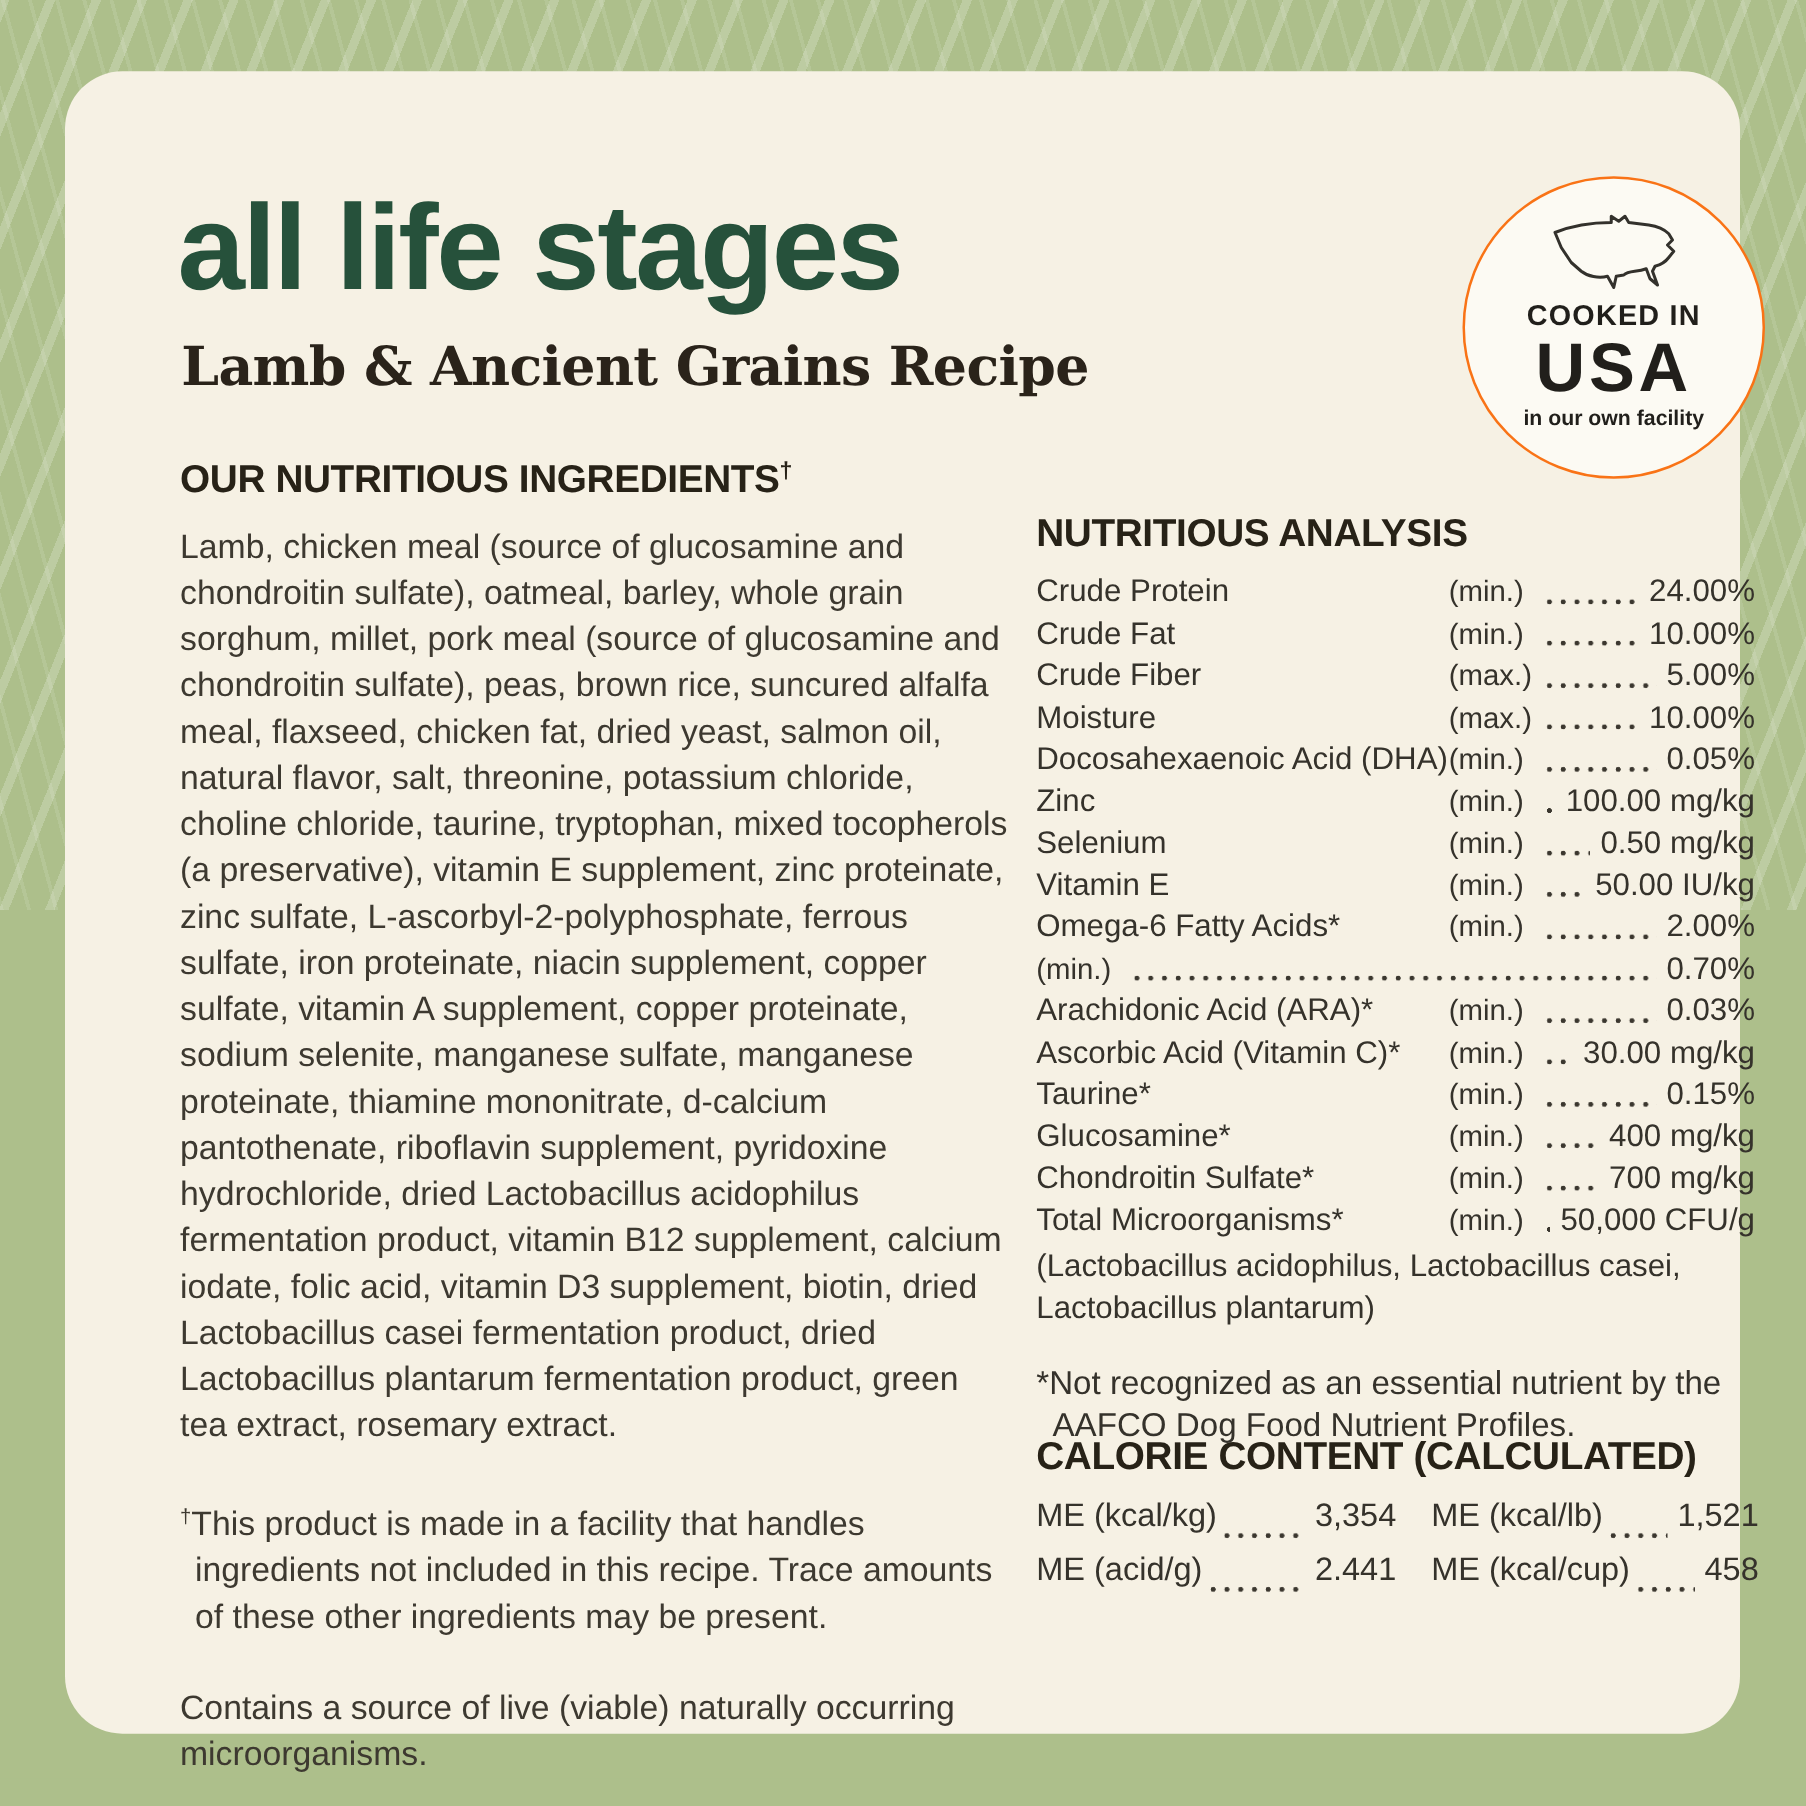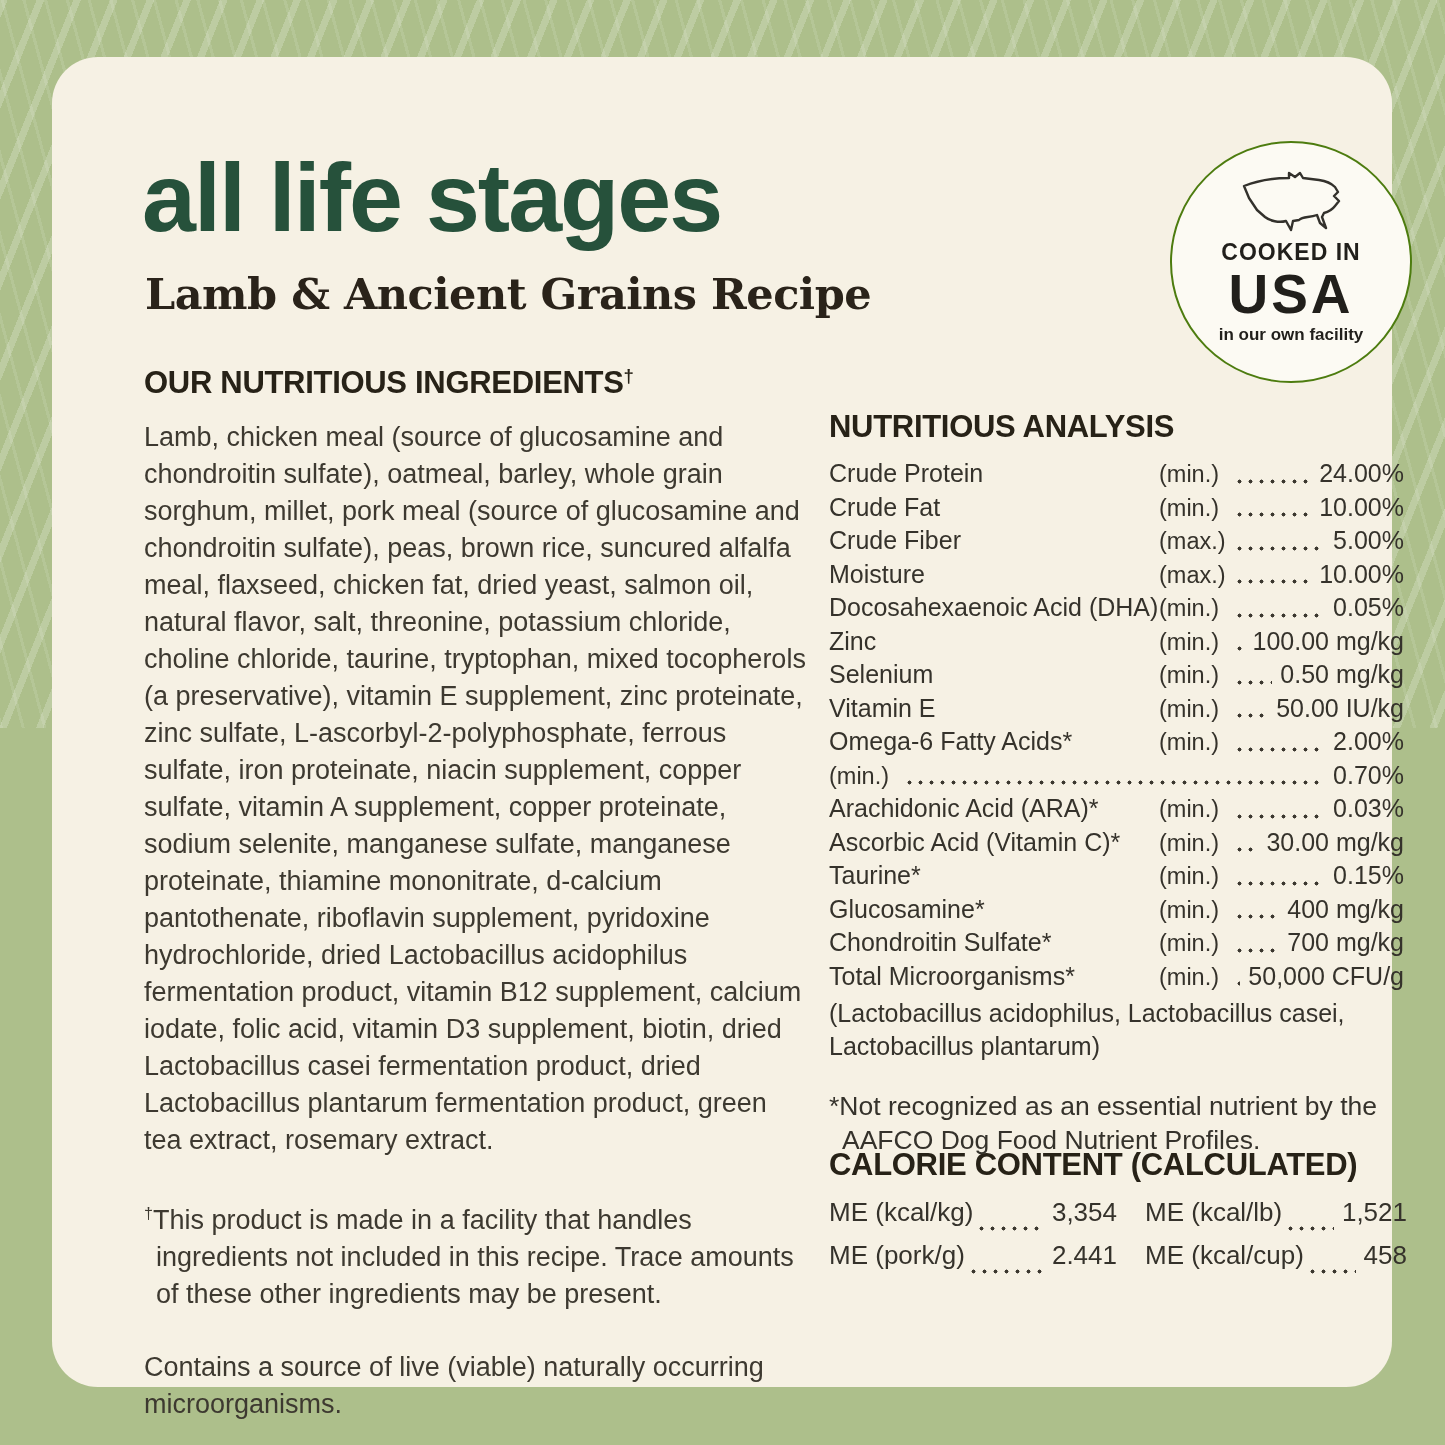--- a/index.html
+++ b/index.html
@@ -23,21 +23,21 @@
         background:#f6f1e4;border-radius:46px;}
 
   
   .title{position:absolute;left:90px;top:92px;font-size:97px;line-height:1;
          font-weight:800;letter-spacing:-2px;color:#26513b;}
   .subtitle{position:absolute;left:93px;top:212px;font-family:"DejaVu Serif",serif;
             font-weight:700;font-size:43px;letter-spacing:-0.5px;color:#2a231a;}
 
   
   .badge{position:absolute;left:1118px;top:84px;width:242px;height:242px;border-radius:50%;
-         background:#fcfaf3;border:2px solid #4d7c0f;box-sizing:border-box;
+         background:#fcfaf3;border:2px solid #f97316;box-sizing:border-box;
          display:flex;flex-direction:column;align-items:center;color:#211f1b;}
   .badge svg{margin-top:26px;}
   .badge-l1{font-size:23px;font-weight:700;letter-spacing:1px;margin-top:2px;}
   .badge-l2{font-size:55px;font-weight:800;letter-spacing:3px;line-height:1.0;margin-top:1px;}
   .badge-l3{font-size:17px;font-weight:700;margin-top:3px;}
 
   
   .h2{font-size:31px;font-weight:700;letter-spacing:-0.3px;color:#272217;margin:0;}
 
   
@@ -221,21 +221,21 @@
       <h2 class="h2">CALORIE CONTENT (CALCULATED)</h2>
       <div class="cal-cols">
         <div class="cal-col cal-col-0" id="cal-col-0">
   <div class="cal-row">
     <span class="cal-label">ME (kcal/kg)</span>
     <span class="dots"></span>
     <span class="cal-value">3,354</span>
   </div>
 
   <div class="cal-row">
-    <span class="cal-label">ME (pork/g)</span>
+    <span class="cal-label">ME (acid/g)</span>
     <span class="dots"></span>
     <span class="cal-value">2.441</span>
   </div>
 </div>
         <div class="cal-col cal-col-1" id="cal-col-1">
   <div class="cal-row">
     <span class="cal-label">ME (kcal/lb)</span>
     <span class="dots"></span>
     <span class="cal-value">1,521</span>
   </div>

